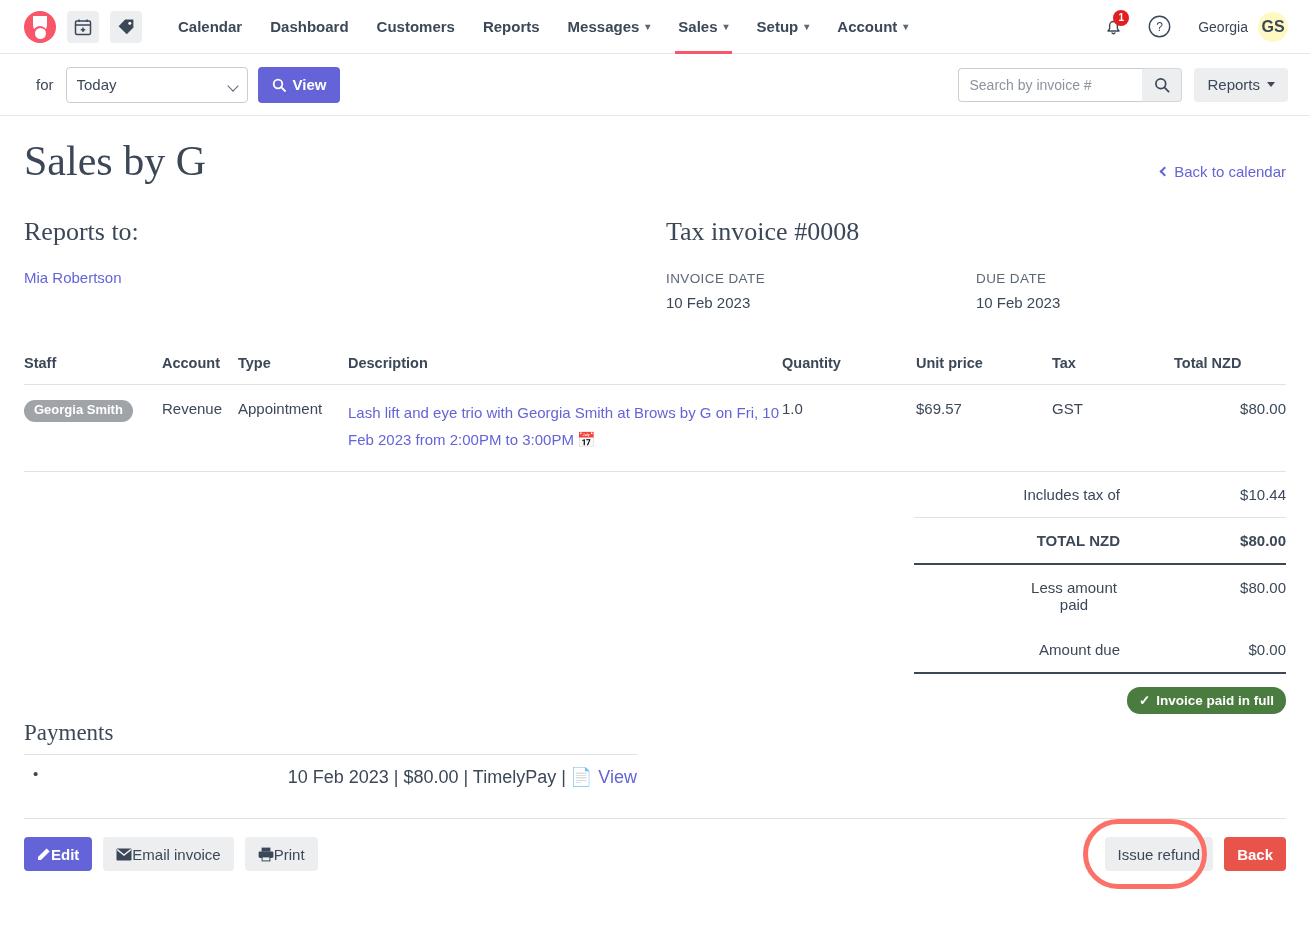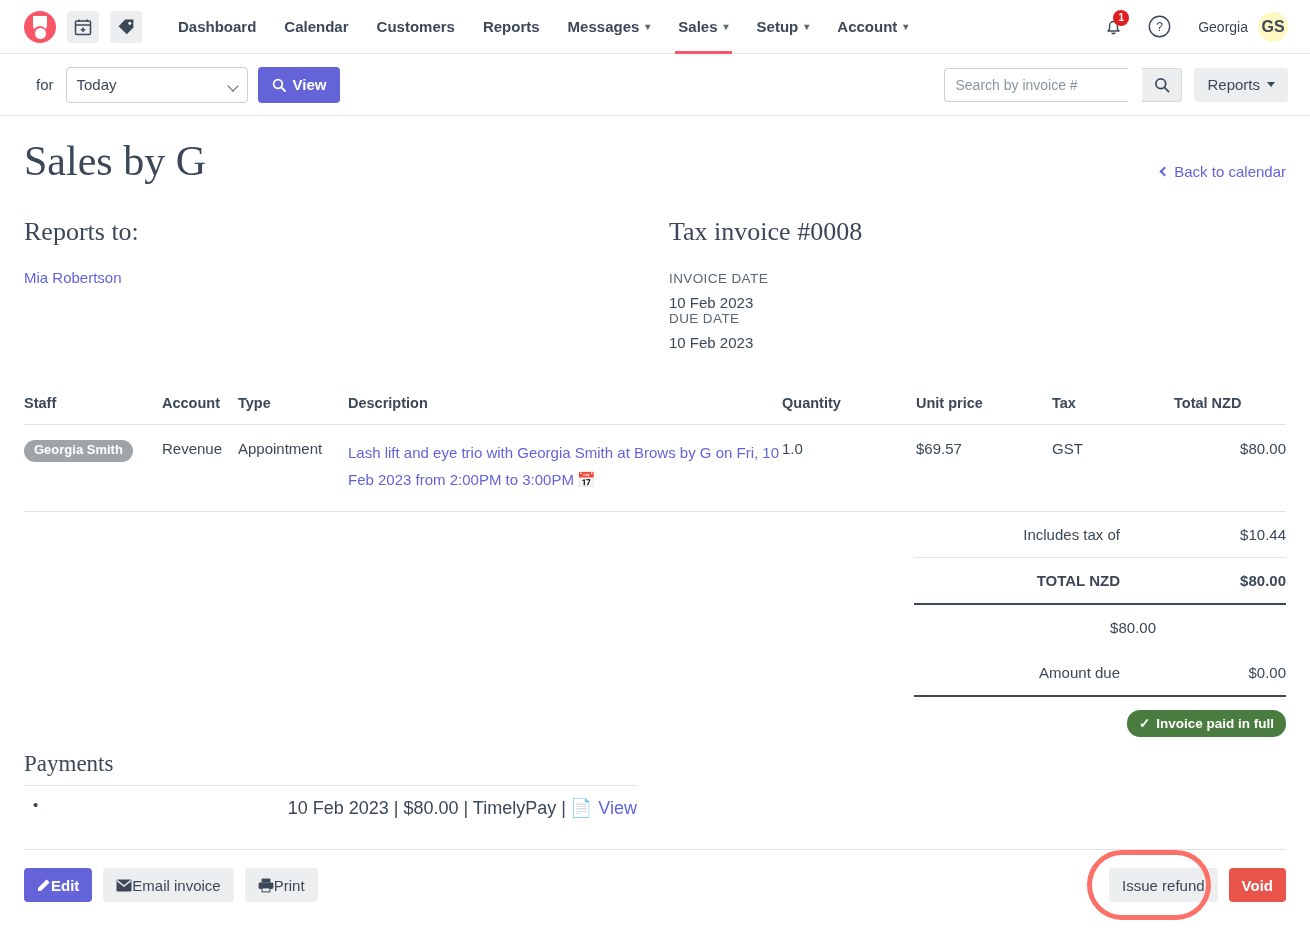--- a/index.html
+++ b/index.html
@@ -161,21 +161,21 @@
     background: #6464d8;
     color: #fff;
     border: none; border-radius: 4px;
     padding: 0 14px;
     font-size: 15px; font-weight: 700;
     font-family: "Liberation Sans", sans-serif;
     display: flex; align-items: center; gap: 7px;
     cursor: pointer;
   }
   .subnav-right { margin-left: auto; display: flex; align-items: center; }
-  .searchgroup { display: flex; gap: 14px; }
+  .searchgroup { display: flex; }
   .searchgroup input {
     width: 184px; height: 34px;
     border: 1px solid #c9ced4;
     border-right: none;
     border-radius: 4px 0 0 4px;
     padding: 0 10px;
     font-size: 14px;
     font-family: "Liberation Sans", sans-serif;
     color: #3c4858;
     outline: none;
@@ -239,21 +239,21 @@
     color: #3c4858;
   }
   .customer-link {
     display: inline-block;
     margin-top: 22px;
     font-size: 15px;
     color: #6464d8;
     text-decoration: none;
     cursor: pointer;
   }
-  .dates { display: flex; margin-top: 24px; flex-direction: column; }
+  .dates { display: flex; margin-top: 24px; }
   .datecol { width: 310px; }
   .datelabel { font-size: 13.5px; letter-spacing: 0.4px; color: #5a6775; }
   .datevalue { font-size: 15px; color: #3c4858; margin-top: 8px; }
 
   
   table.lines {
     width: 100%;
     border-collapse: collapse;
     margin-top: 44px;
     table-layout: fixed;
@@ -291,40 +291,40 @@
     border-radius: 11px;
     padding: 3px 10px 4px;
     line-height: 1.15;
   }
   .desc-link { color: #6464d8; text-decoration: none; line-height: 1.78; cursor: pointer; }
   .cal-glyph { color: #6464d8; margin-left: 3px; }
 
   
   .totals-wrap { display: flex; justify-content: flex-end; }
   .totals { width: 372px; }
-  .trow { display: flex; align-items: flex-start; padding: 14px 0; font-size: 15px; justify-content: center; }
+  .trow { display: flex; align-items: flex-start; padding: 14px 0; font-size: 15px; }
   .trow .lbl { flex: 1; text-align: right; padding-right: 54px; color: #3c4858; }
   .trow .val { width: 112px; text-align: right; color: #3c4858; }
   .trow.total { font-weight: 700; border-top: 1px solid #dfe3e7; border-bottom: 2.5px solid #3c4858; }
   .trow.last { border-bottom: 2px solid #3c4858; }
   .lbl-wrap { flex: 1; text-align: right; padding-right: 54px; }
   .lbl-narrow { display: inline-block; max-width: 92px; text-align: center; }
   .paid-badge-row { display: flex; justify-content: flex-end; margin-top: 13px; }
   .paid-badge {
     background: #4a7c3f;
     color: #ffffff;
     font-size: 13.5px;
     font-weight: 700;
     border-radius: 13px;
     padding: 5px 12px 6px;
     display: inline-flex; align-items: center; gap: 6px;
   }
 
   
-  .payments { margin-top: 14px; width: 613px; }
+  .payments { margin-top: 6px; width: 613px; }
   h3.payhead {
     font-family: "Liberation Serif", serif;
     font-size: 23px;
     font-weight: 400;
     color: #3c4858;
     padding-bottom: 8px;
     border-bottom: 1px solid #dfe3e7;
   }
   ul.paylist { list-style: none; margin-top: 11px; }
   ul.paylist li { font-size: 18px; position: relative; padding-left: 27px; text-align: right; }
@@ -385,24 +385,24 @@
 
   <div class="iconbtn">
     <svg width="18" height="18" viewBox="0 0 18 18">
       <path d="M1.6 8.2 L8.2 1.6 L16.4 1.6 L16.4 9.6 L9.8 16.2 Z" fill="#3c4858"></path>
       <circle cx="12.8" cy="5.2" r="1.5" fill="#ffffff"></circle>
     </svg>
   </div>
 
   <div class="navlinks">
     <div class="navlink">
+      <span>Calendar</span>
+    </div>
+    <div class="navlink">
       <span>Dashboard</span>
-    </div>
-    <div class="navlink">
-      <span>Calendar</span>
     </div>
     <div class="navlink">
       <span>Customers</span>
     </div>
     <div class="navlink">
       <span>Reports</span>
     </div>
     <div class="navlink">
       <span>Messages</span>
       <span class="caret">▾</span>
@@ -535,20 +535,23 @@
     <div class="totals">
       <div class="trow">
         <div class="lbl">Includes tax of</div>
         <div class="val">$10.44</div>
       </div>
       <div class="trow total">
         <div class="lbl">TOTAL NZD</div>
         <div class="val">$80.00</div>
       </div>
       <div class="trow">
+        <div class="lbl-wrap">
+          <span class="lbl-narrow">Less amount paid</span>
+        </div>
         <div class="val">$80.00</div>
       </div>
       <div class="trow last">
         <div class="lbl">Amount due</div>
         <div class="val">$0.00</div>
       </div>
       <div class="paid-badge-row">
         <span class="paid-badge">
           <span>✓</span>
           <span>Invoice paid in full</span>
@@ -593,17 +596,17 @@
       </svg>
       <span>Print</span>
     </button>
 
     <div class="actions-right">
       <div class="highlight-ring"></div>
       <button class="abtn">
         <span>Issue refund</span>
       </button>
       <button class="abtn danger">
-        <span>Void</span>
+        <span>Back</span>
       </button>
     </div>
   </div>
 </div>
 
 </body></html>

